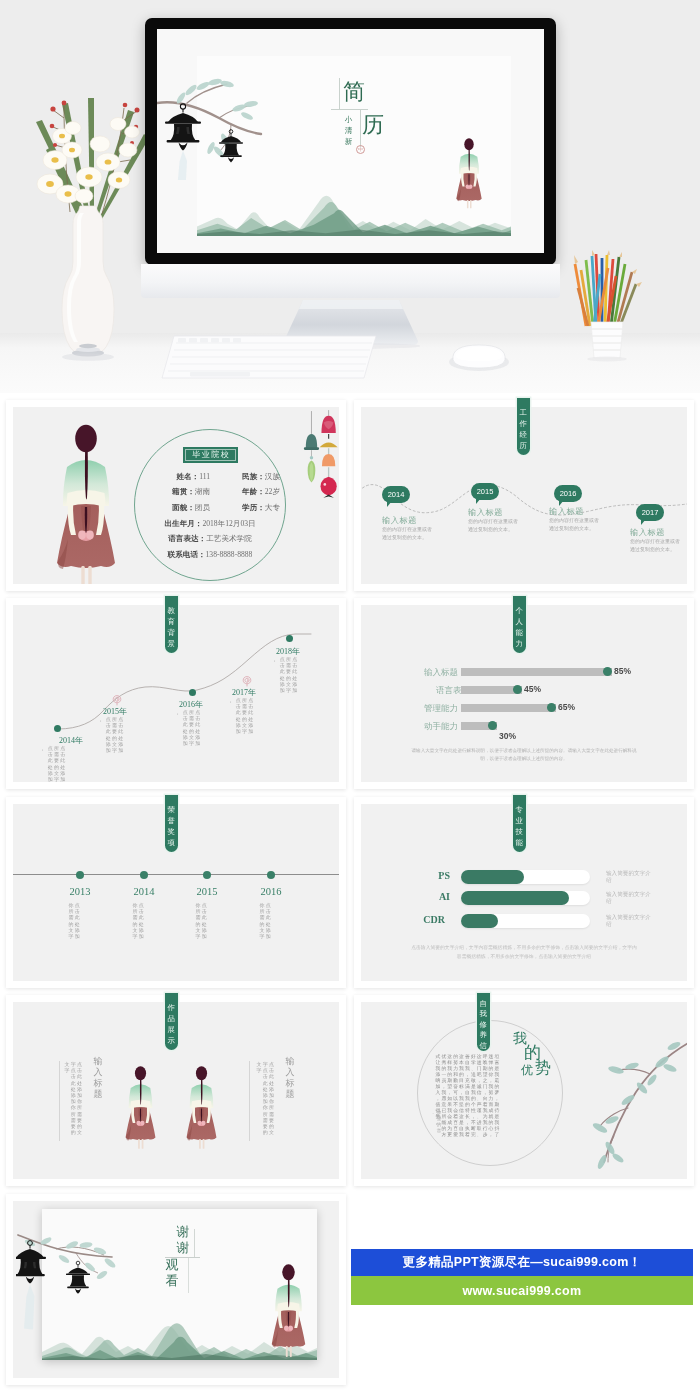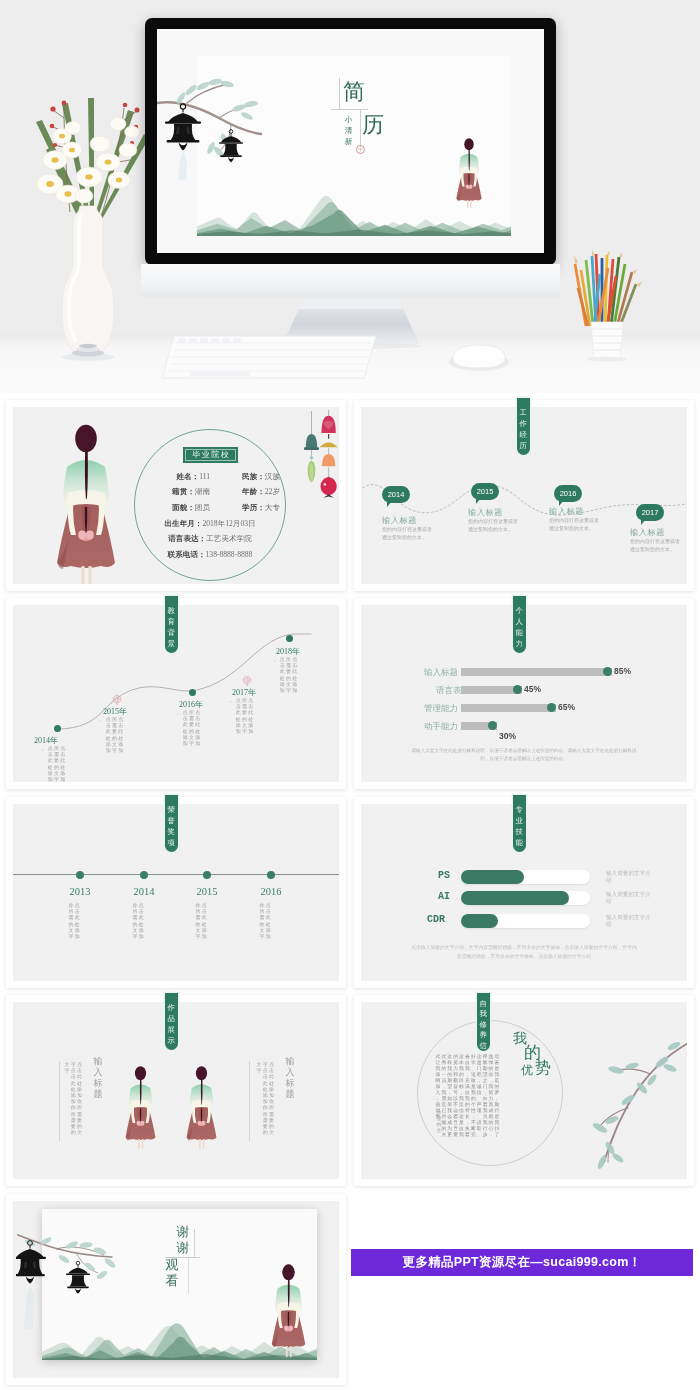--- a/index.html
+++ b/index.html
@@ -100,21 +100,21 @@
       font-size:4.6px;line-height:8px;font-family:"Liberation Serif",serif}
 
   
   .hn-line{position:absolute;height:1.4px;background:#8d8d8d}
   .hn-dot{position:absolute;width:8px;height:8px;border-radius:50%;background:#3a8068}
   .hn-y{position:absolute;color:#3a8068;font-size:10.5px;font-family:"Liberation Serif",serif;
       text-align:center;width:40px}
 
   
   .sk-lab{position:absolute;color:#3a7a64;font-size:10px;font-weight:bold;text-align:right;
-      width:40px;font-family:Liberation Mono, monospace}
+      width:40px;font-family:Liberation Serif, serif}
   .sk-track{position:absolute;height:14px;background:#fff;border-radius:7px;
       box-shadow:0 1px 2px rgba(0,0,0,.08)}
   .sk-fill{position:absolute;height:14px;background:#3a7a64;border-radius:7px}
   .sk-note{position:absolute;color:#b7b7b7;font-size:5.6px;line-height:7.4px;width:46px;
       font-family:"Liberation Serif",serif}
   .sk-foot{position:absolute;left:48px;right:48px;text-align:center;color:#bdbdbd;
       font-size:4.8px;line-height:8.5px;font-family:"Liberation Serif",serif}
 
   
   .wk-h{position:absolute;color:#9d9d9d;font-size:9px;font-family:"Liberation Serif",serif;
@@ -133,21 +133,21 @@
   .se-sign .vcol{width:6px}
 
   
   .ty-frame{position:absolute;background:#fff;box-shadow:0 2px 9px rgba(0,0,0,.2)}
   .ty-inner{position:absolute;inset:0;background:#fafafa;overflow:hidden}
   .ty-t{position:absolute;color:#37705a;font-family:"Liberation Serif",serif;text-align:center}
   .ty-t .vcol{display:block;width:auto}
   .ty-t .vcol span{display:block}
 
   
-  .bn1{position:absolute;background:#6d28d9;color:#fff;font-weight:bold;
+  .bn1{position:absolute;background:#1d4ed8;color:#fff;font-weight:bold;
        display:flex;align-items:center;justify-content:center;letter-spacing:.3px}
   .bn2{position:absolute;background:#8cc63f;color:#fff;font-weight:bold;
        display:flex;align-items:center;justify-content:center;letter-spacing:.3px}
 </style>
 </head>
 <body>
 
 <div class="page">
 
   <svg width="0" height="0" style="position:absolute" aria-hidden="true">
@@ -510,21 +510,21 @@
       <svg class="ed-rose" style="left:229px;top:70px" viewBox="0 0 10 12">
         <g fill="none" stroke="#dba5ad" stroke-width=".8">
             <path d="M5 1.6 C7.6 1.6 8.8 3.4 8.8 5.4 C8.8 7.4 7 8.8 5 8.8 C3 8.8 1.2 7.4 1.2 5.4 C1.2 3.4 2.4 1.6 5 1.6 Z"></path>
             <path d="M5 3.2 C6.4 3.2 7.1 4.2 7.1 5.4 C7.1 6.5 6.2 7.2 5 7.2 C3.9 7.2 3 6.5 3 5.4 C3 4.3 3.7 3.4 5 3.4"></path>
             <path d="M5 4.6 C5.8 4.6 6 5.1 6 5.6 C6 6.1 5.5 6.3 5 6.3"></path>
             <path d="M5 8.8 L5 11.4"></path>
           </g>
         </svg>
       <div class="ed-dot" style="left:273px;top:30px"></div>
 
-      <div class="ed-y" style="left:21px;top:130px">2014年</div>
+      <div class="ed-y" style="left:46px;top:130px">2014年</div>
       <div class="vtext" style="left:28px;top:141px"><i class="vcol"><span>。</span></i><i class="vcol"><span>点</span><span>击</span><span>此</span><span>处</span><span>添</span><span>加</span></i><i class="vcol"><span>所</span><span>需</span><span>要</span><span>的</span><span>文</span><span>字</span></i><i class="vcol"><span>点</span><span>击</span><span>此</span><span>处</span><span>添</span><span>加</span></i></div>
       <div class="ed-y" style="left:90px;top:101px">2015年</div>
       <div class="vtext" style="left:86px;top:112px"><i class="vcol"><span>。</span></i><i class="vcol"><span>点</span><span>击</span><span>此</span><span>处</span><span>添</span><span>加</span></i><i class="vcol"><span>所</span><span>需</span><span>要</span><span>的</span><span>文</span><span>字</span></i><i class="vcol"><span>点</span><span>击</span><span>此</span><span>处</span><span>添</span><span>加</span></i></div>
       <div class="ed-y" style="left:166px;top:94px">2016年</div>
       <div class="vtext" style="left:163px;top:105px"><i class="vcol"><span>。</span></i><i class="vcol"><span>点</span><span>击</span><span>此</span><span>处</span><span>添</span><span>加</span></i><i class="vcol"><span>所</span><span>需</span><span>要</span><span>的</span><span>文</span><span>字</span></i><i class="vcol"><span>点</span><span>击</span><span>此</span><span>处</span><span>添</span><span>加</span></i></div>
       <div class="ed-y" style="left:219px;top:82px">2017年</div>
       <div class="vtext" style="left:216px;top:93px"><i class="vcol"><span>。</span></i><i class="vcol"><span>点</span><span>击</span><span>此</span><span>处</span><span>添</span><span>加</span></i><i class="vcol"><span>所</span><span>需</span><span>要</span><span>的</span><span>文</span><span>字</span></i><i class="vcol"><span>点</span><span>击</span><span>此</span><span>处</span><span>添</span><span>加</span></i></div>
       <div class="ed-y" style="left:263px;top:41px">2018年</div>
       <div class="vtext" style="left:260px;top:52px"><i class="vcol"><span>。</span></i><i class="vcol"><span>点</span><span>击</span><span>此</span><span>处</span><span>添</span><span>加</span></i><i class="vcol"><span>所</span><span>需</span><span>要</span><span>的</span><span>文</span><span>字</span></i><i class="vcol"><span>点</span><span>击</span><span>此</span><span>处</span><span>添</span><span>加</span></i></div>
     </div>
@@ -755,14 +755,15 @@
           <path d="M56 46.3 q.7 7.4 -2.4 11.2 l16.8 0 q-3.1 -3.8 -2.4 -11.2 z"></path>
           <rect x="51.2" y="57.5" width="21.6" height="1.7" rx=".7"></rect>
           <path d="M58.8 59.3 q3.2 3.8 6.4 0 q-1 4.2 -3.2 5.4 q-2.2 -1.2 -3.2 -5.4z"></path>
         </g>
         <path d="M14 55.5 l-3.6 12 l-2.4 32 l9 1 l1.4 -33.4 z" fill="#d8e8ec" opacity=".5"></path>
       </svg>
     </div>
   </div>
 
   <div class="bn1" style="left:351px;top:1249px;width:342px;height:27px;font-size:12.5px">更多精品PPT资源尽在—sucai999.com！</div>
+  <div class="bn2" style="left:351px;top:1276px;width:342px;height:29px;font-size:12.5px">www.sucai999.com</div>
 
 </div>
 
 </body></html>

